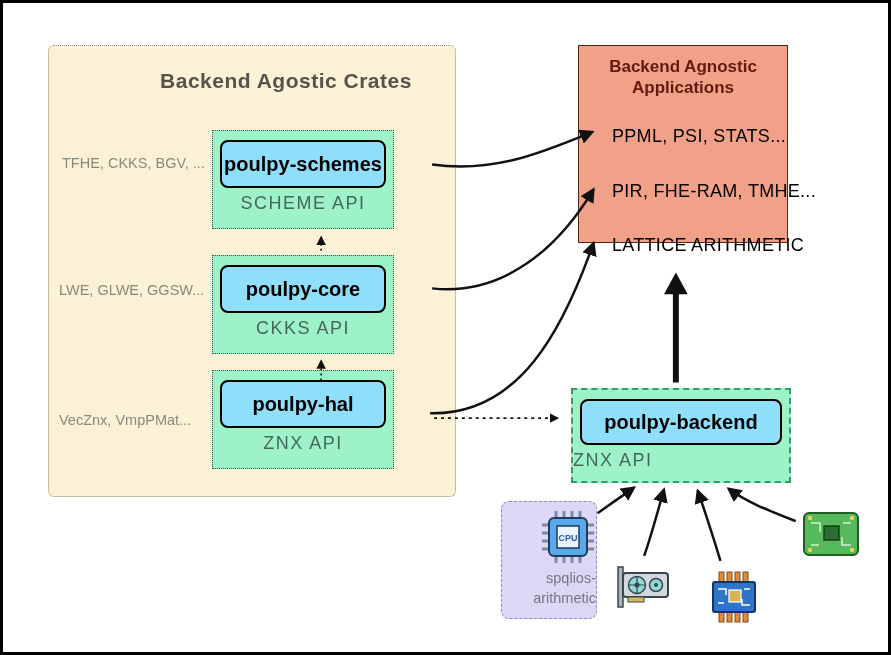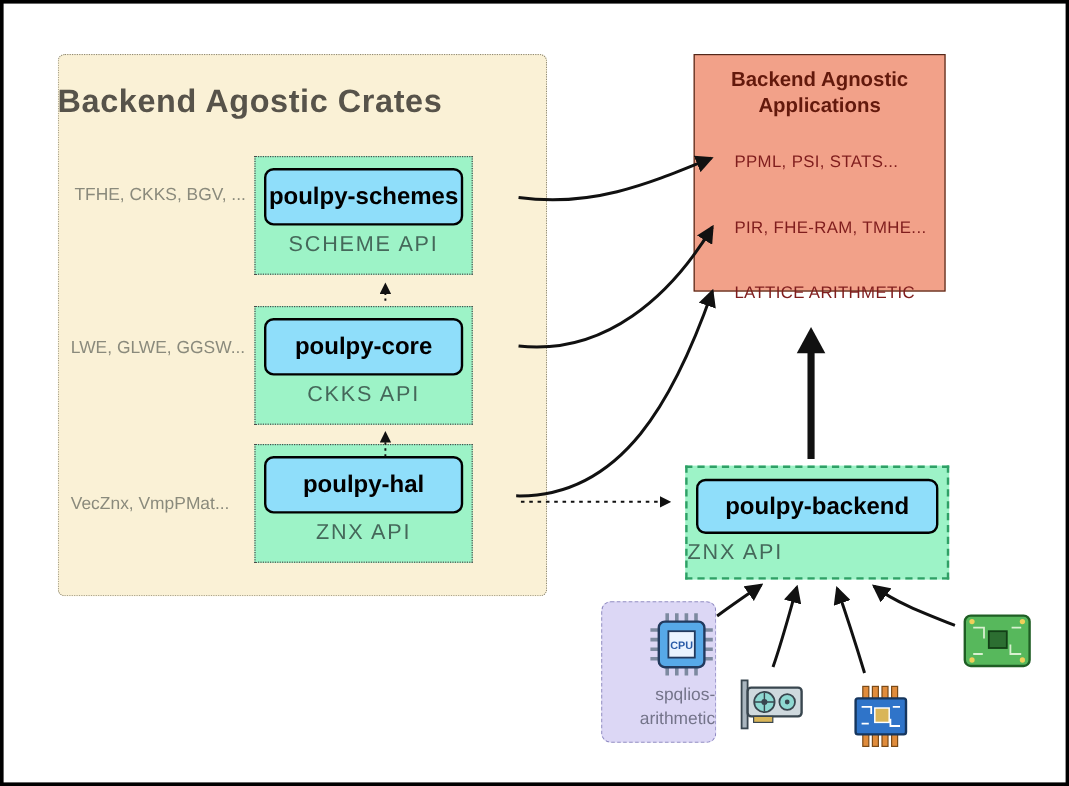--- a/index.html
+++ b/index.html
@@ -5,38 +5,38 @@
   *{box-sizing:border-box;margin:0;padding:0}
   html,body{background:#fff}
   body{font-family:"Liberation Sans","DejaVu Sans",sans-serif}
   .stage{position:relative;width:891px;height:655px;background:#fff;border:3px solid #000;overflow:hidden}
 
   .arrows{position:absolute;left:0;top:0;width:100%;height:100%;z-index:6;pointer-events:none}
 
   
   .cream-panel{position:absolute;left:45px;top:42px;width:408px;height:452px;
     background:#faf1d6;border:1.5px dotted #8f8a76;border-radius:6px;z-index:1}
-  .cream-title{position:absolute;left:45px;top:66px;width:476px;text-align:left;
-    font-size:27px;font-weight:bold;color:#57534a;letter-spacing:.5px;z-index:2}
+  .cream-title{position:absolute;left:45px;top:66px;width:476px;text-align:center;
+    font-size:21px;font-weight:bold;color:#57534a;letter-spacing:.5px;z-index:2}
 
   .side-label{position:absolute;z-index:2;font-size:14.5px;color:#8a8a7c;white-space:nowrap}
 
   .module{position:absolute;width:182px;height:99px;background:#9df3c7;
     border:1.5px dotted #4a4a4a;z-index:2;text-align:center}
   .bluebox{margin:9px 7px 0;height:48px;background:#8fdefa;border:2px solid #000;
     border-radius:8px;display:flex;align-items:center;justify-content:center;
     font-size:20px;font-weight:bold;color:#000}
   .api-label{margin-top:5px;font-size:18px;color:#45685a;letter-spacing:1.5px}
 
   
   .salmon-panel{position:absolute;left:575px;top:42px;width:210px;height:198px;
     background:#f2a189;border:1.5px solid #53281a;z-index:2}
   .salmon-title{padding-top:10px;text-align:center;font-size:17px;font-weight:bold;
     color:#63190c;line-height:1.25}
-  .app-item{position:absolute;left:33px;font-size:14px;color:#7f1d1d;white-space:nowrap;
+  .app-item{position:absolute;left:33px;font-size:18px;color:#000000;white-space:nowrap;
     letter-spacing:.3px}
 
   
   .backend-module{position:absolute;left:568px;top:385px;width:220px;height:95px;
     background:#9df3c7;border:2px dashed #2fa066;z-index:2;text-align:left}
   .backend-module .bluebox{margin:9px 7px 0;height:46px}
 
   
   .lavender-box{position:absolute;left:498px;top:498px;width:96px;height:118px;
     background:#dcd7f5;border:1.5px dashed #8f8ac2;border-radius:8px;z-index:2;

